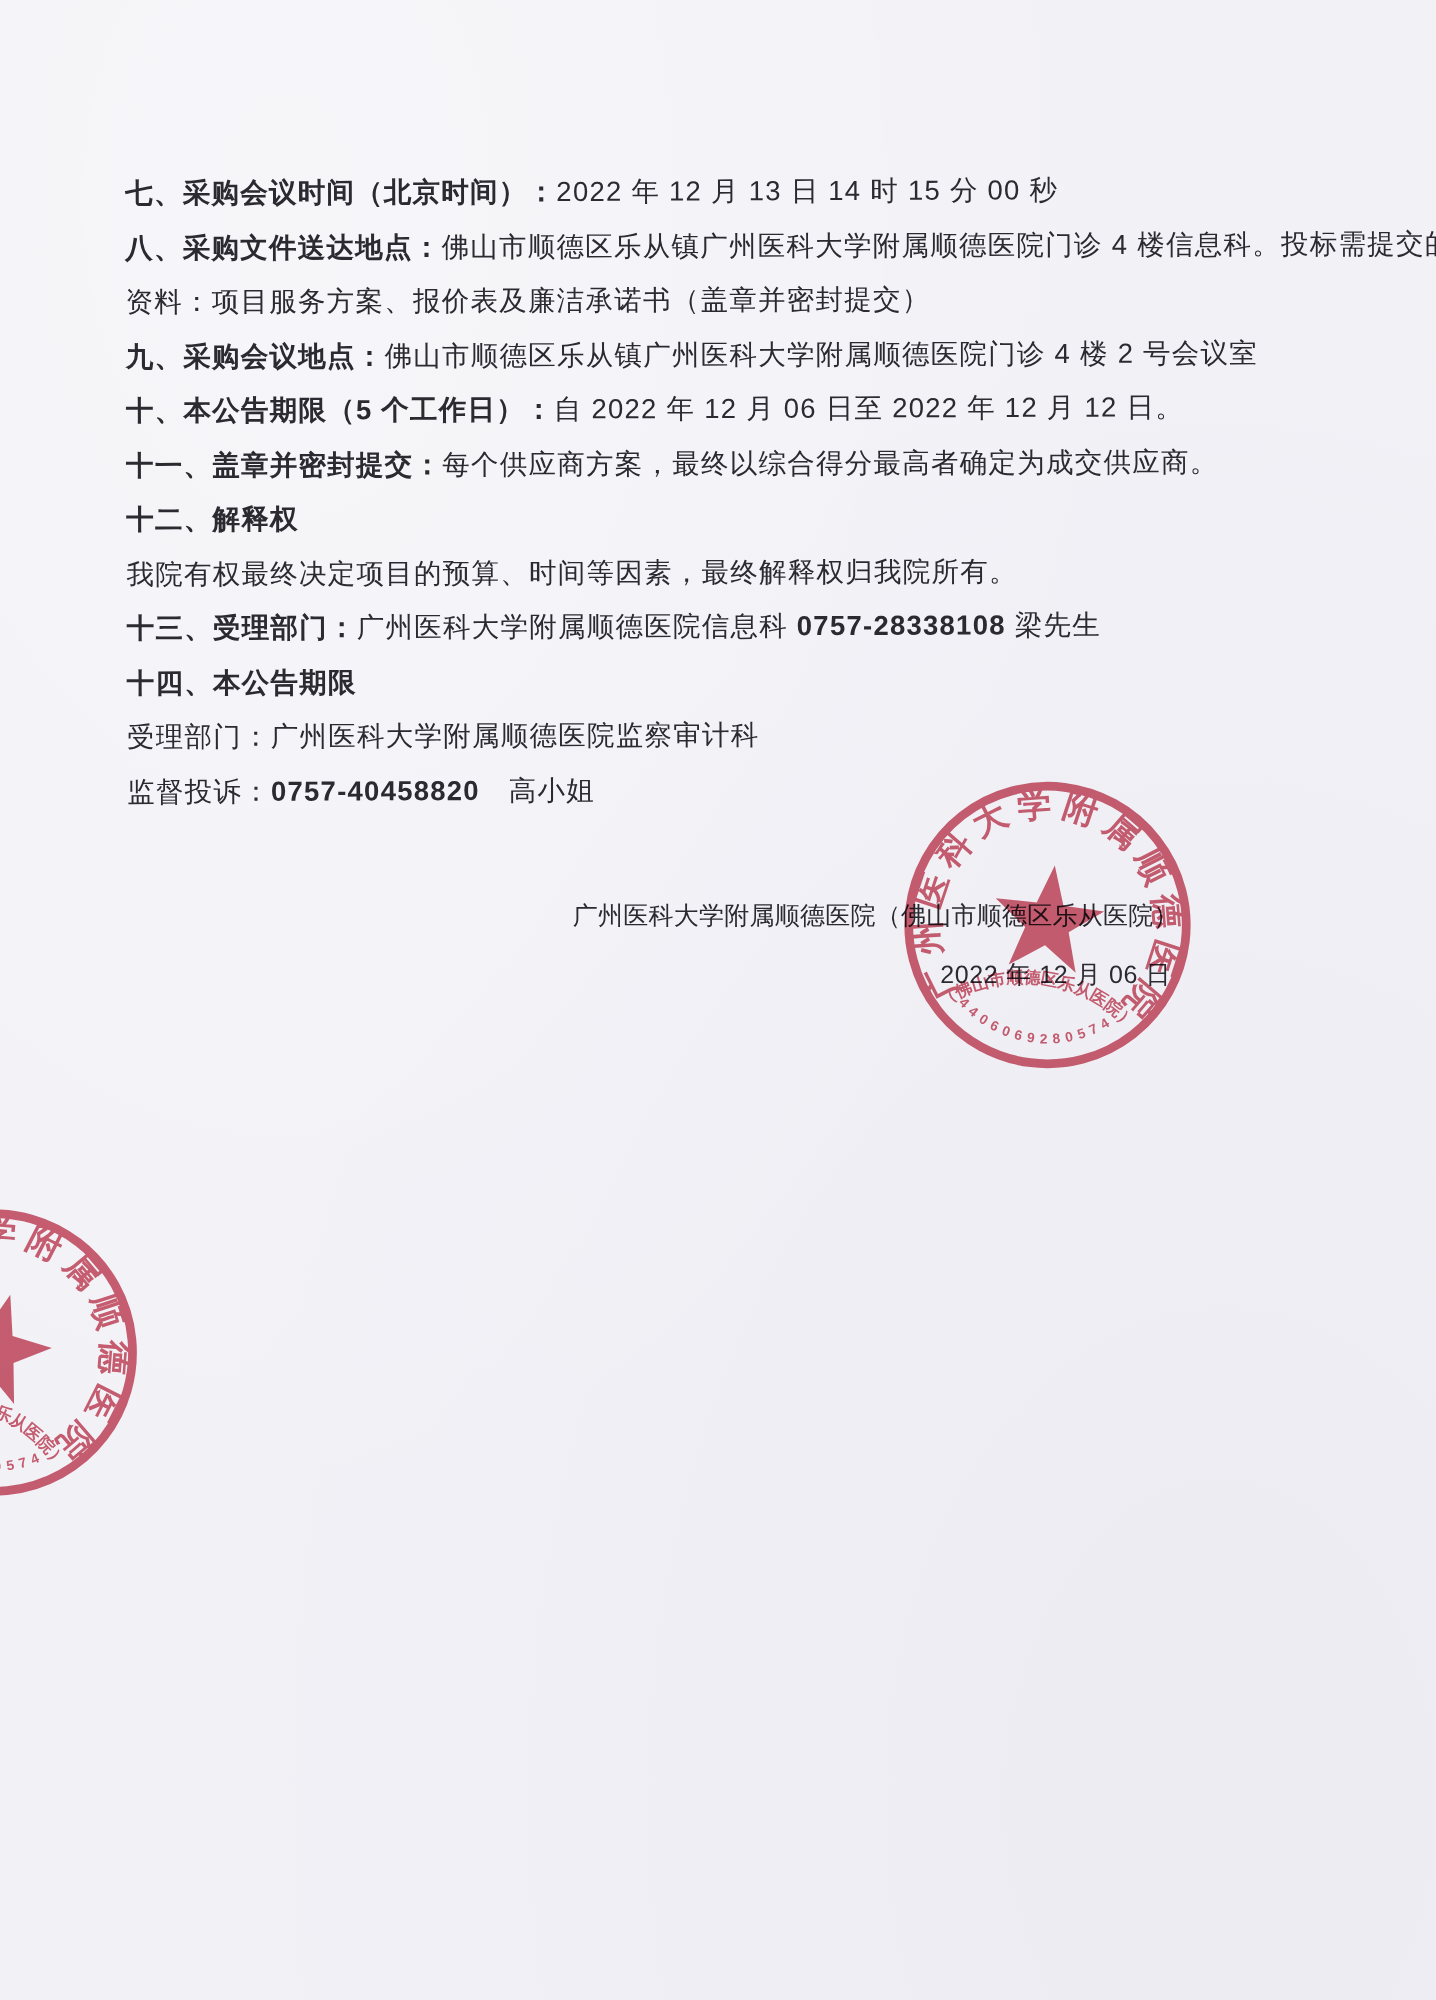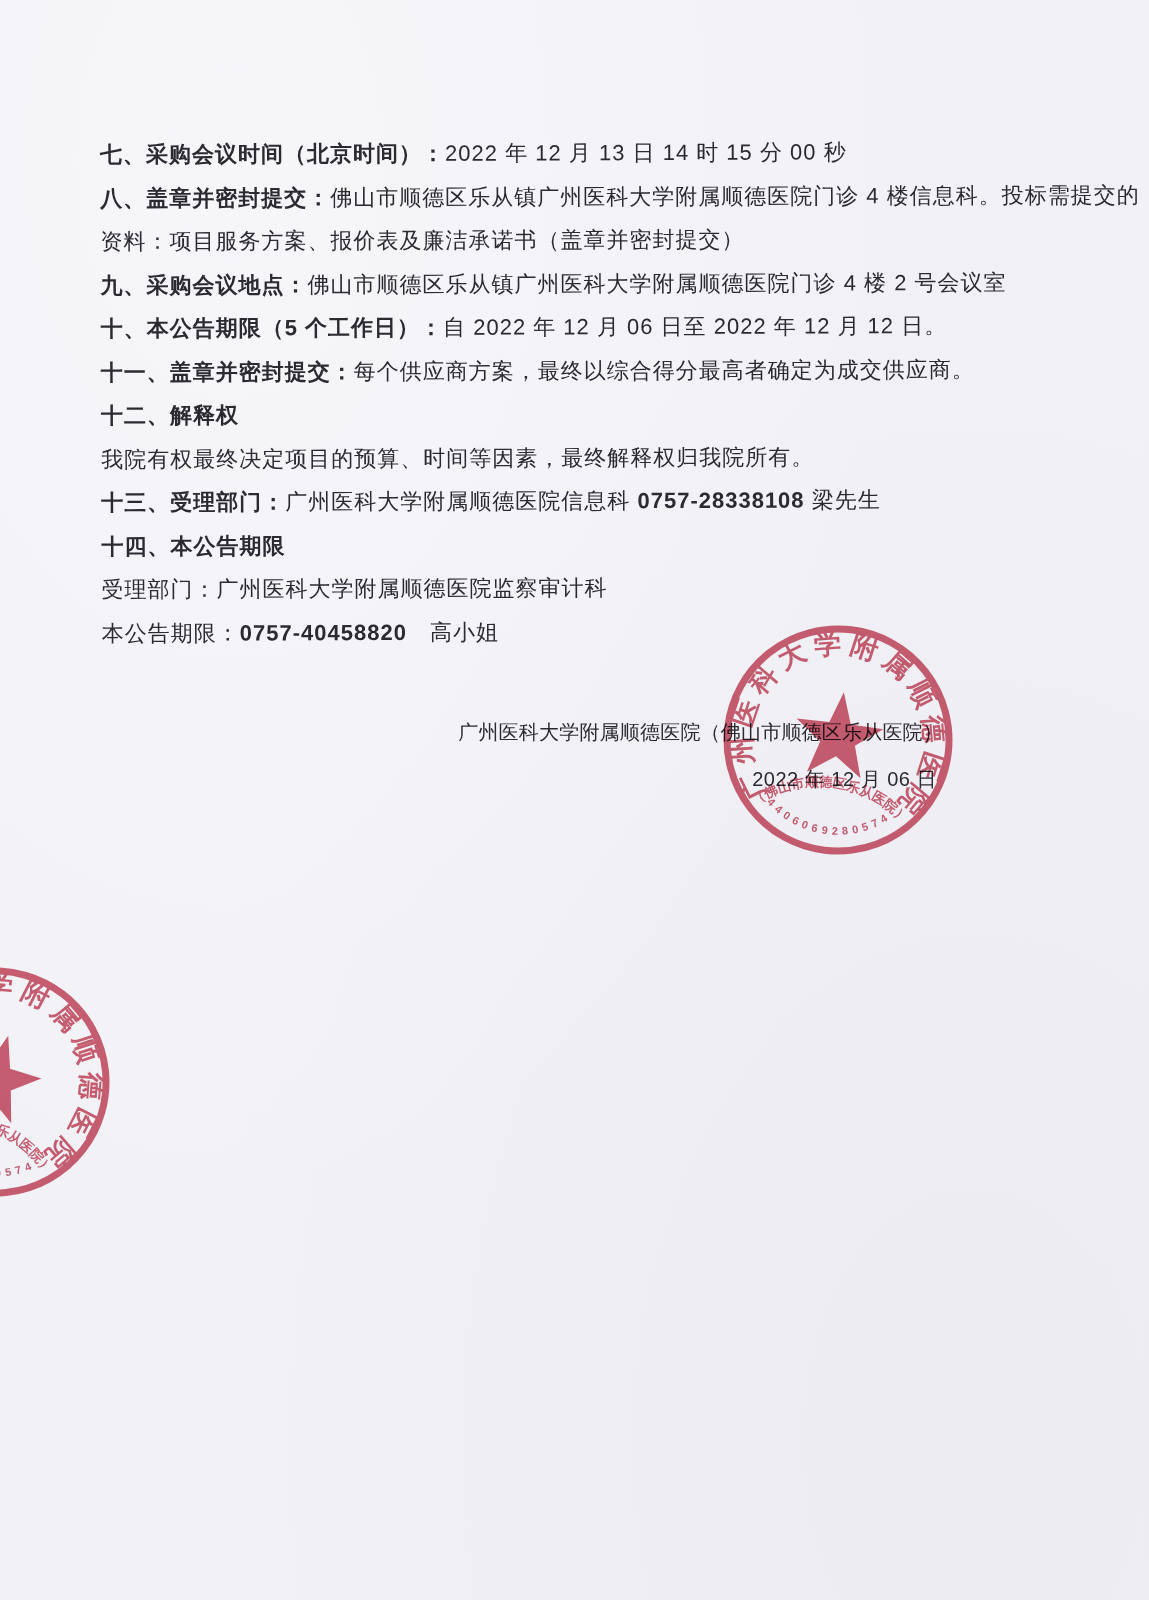--- a/index.html
+++ b/index.html
@@ -62,31 +62,31 @@
   }
   .stamp text{font-family:"Liberation Sans",sans-serif;font-weight:600;}
 </style>
 </head>
 <body>
 
 <div class="scan-sheen"></div>
 
 <div class="content">
   <p><span class="b">七、采购会议时间（北京时间）：</span><span>2022 年 12 月 13 日 14 时 15 分 00 秒</span></p>
-  <p><span class="b">八、盖章并密封提交：</span><span>佛山市顺德区乐从镇广州医科大学附属顺德医院门诊 4 楼信息科。投标需提交的</span></p>
+  <p><span class="b">八、采购文件送达地点：</span><span>佛山市顺德区乐从镇广州医科大学附属顺德医院门诊 4 楼信息科。投标需提交的</span></p>
   <p><span>资料：项目服务方案、报价表及廉洁承诺书（盖章并密封提交）</span></p>
   <p><span class="b">九、采购会议地点：</span><span>佛山市顺德区乐从镇广州医科大学附属顺德医院门诊 4 楼 2 号会议室</span></p>
   <p><span class="b">十、本公告期限（5 个工作日）：</span><span>自 2022 年 12 月 06 日至 2022 年 12 月 12 日。</span></p>
   <p><span class="b">十一、盖章并密封提交：</span><span>每个供应商方案，最终以综合得分最高者确定为成交供应商。</span></p>
   <p><span class="b">十二、解释权</span></p>
   <p><span>我院有权最终决定项目的预算、时间等因素，最终解释权归我院所有。</span></p>
   <p><span class="b">十三、受理部门：</span><span>广州医科大学附属顺德医院信息科 </span><span class="num">0757-28338108</span><span>  梁先生</span></p>
   <p><span class="b">十四、本公告期限</span></p>
   <p><span>受理部门：广州医科大学附属顺德医院监察审计科</span></p>
-  <p><span>本公告期限：</span><span class="num">0757-40458820</span><span>　高小姐</span></p>
+  <p><span>监督投诉：</span><span class="num">0757-40458820</span><span>　高小姐</span></p>
 </div>
 
 <div class="sig-name">广州医科大学附属顺德医院（佛山市顺德区乐从医院）</div>
 <div class="sig-date">2022 年 12 月 06 日</div>
 
 <svg class="stamp" id="stamp-signature" width="280" height="280" viewBox="-140 -140 280 280">
   <defs>
     <path id="s1top" d="M -62 61 A 87 87 0 1 1 62 61" fill="none"></path>
     <path id="s1mid" d="M -78 78 A 115 115 0 0 1 78 78" fill="none"></path>
     <path id="s1bot" d="M -83 46 A 95 95 0 0 0 83 46" fill="none"></path>

